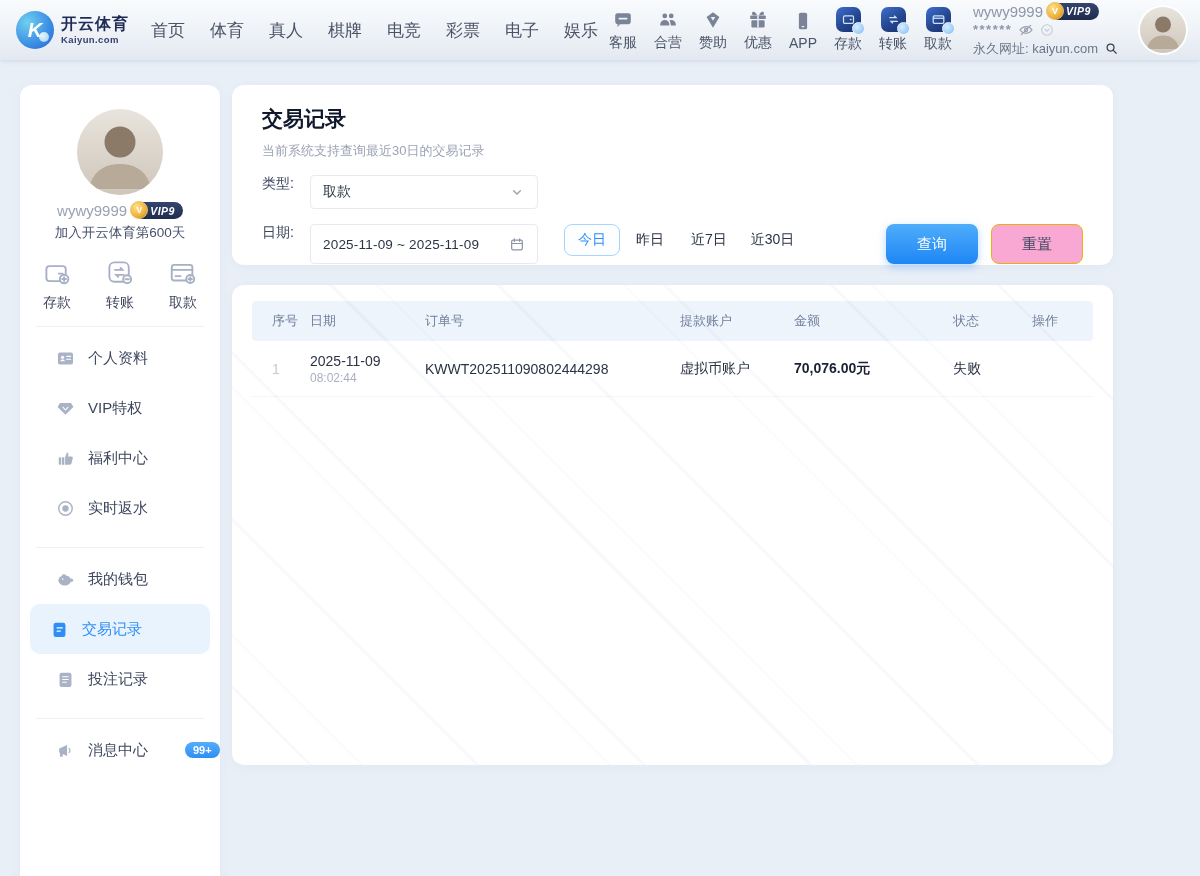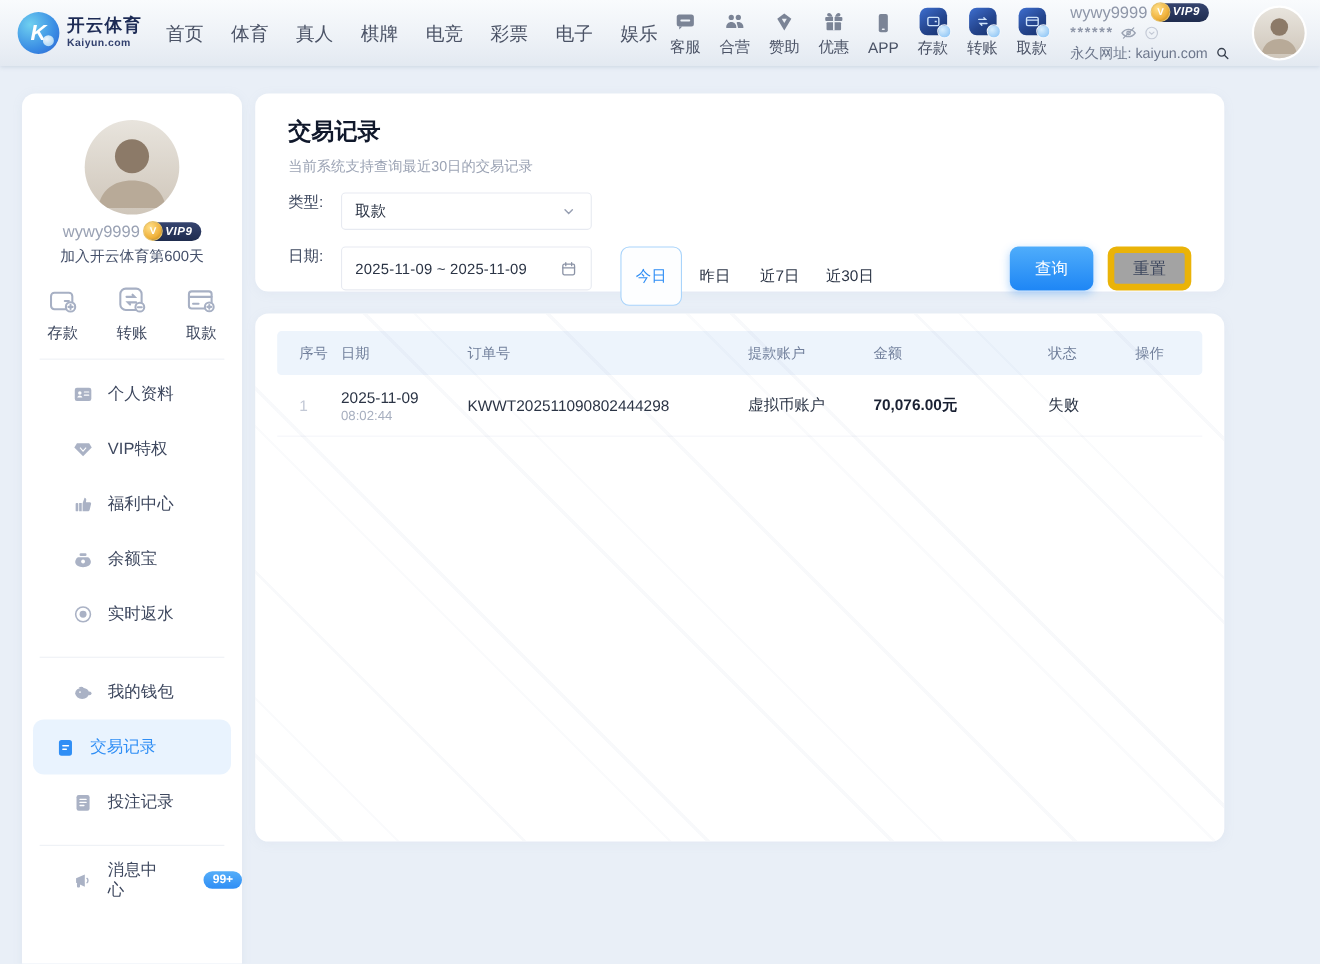--- a/index.html
+++ b/index.html
@@ -62,21 +62,21 @@
   .sb-avatar{ width:86px; height:86px; margin:24px auto 0; }
   .sb-name{ display:flex; align-items:center; justify-content:center; gap:6px; margin-top:7px;}
   .sb-name .nm{ font-size:15px; color:#99a1b3;}
   .sb-joined{ margin-top:5px; text-align:center; font-size:13.5px; color:#45506a;}
   .sb-quick{ display:flex; justify-content:space-between; padding:0 22px; margin-top:16px;}
   .sbq{ display:flex; flex-direction:column; align-items:center; gap:6px; cursor:pointer;}
   .sbq .glyph{ width:30px; height:30px; color:#a7b0c4;}
   .sbq .lbl{ font-size:14px; color:#3d475e;}
   .sb-div{ height:1px; background:#eef1f6; margin:14px 16px 6px;}
   .menu{ display:flex; flex-direction:column;}
-  .mi{ display:flex; align-items:center; gap:13px; height:50px; padding-left:46px;
+  .mi{ display:flex; align-items:center; gap:13px; height:50px; padding-left:36px;
     font-size:15px; color:#3d475e; cursor:pointer; position:relative;}
   .mi .glyph{ width:19px; height:19px; color:#aab2c5; flex:none; display:flex;}
   .mi.active{ margin:0 10px; padding-left:20px; border-radius:10px; background:#e9f3fe; color:#2f8ef5;}
   .mi.active .glyph{ color:#2f8ef5;}
   .count-badge{ margin-left:24px; background:linear-gradient(180deg,#55aef9,#2f8ef5); color:#fff;
     font-size:11px; font-weight:700; padding:2px 8px; border-radius:9px; line-height:12px;}
 
   
   .card{ position:absolute; background:#fff; border-radius:12px; box-shadow:0 2px 10px rgba(150,165,190,.08);}
   .filter-card{ left:232px; top:85px; width:881px; height:180px; padding:20px 30px 0;}
@@ -84,28 +84,28 @@
   .page-sub{ margin-top:9px; font-size:13px; color:#9ba3b4;}
   .frow{ display:flex; align-items:flex-start; margin-top:15px;}
   .flabel{ width:48px; font-size:14px; color:#3d475e; flex:none;}
   .select{ width:228px; height:34px; border:1px solid #e7eaf1; border-radius:4px;
     display:flex; align-items:center; justify-content:space-between; padding:0 12px; cursor:pointer;}
   .select .val{ font-size:14px; color:#2b3445;}
   .dateinput{ width:228px; height:40px; border:1px solid #e7eaf1; border-radius:4px;
     display:flex; align-items:center; justify-content:space-between; padding:0 12px; cursor:pointer;}
   .dateinput .val{ font-size:13.5px; color:#2b3445; letter-spacing:.2px;}
   .ranges{ display:flex; align-items:center; gap:2px; margin-left:26px;}
-  .rbtn{ height:54px; min-width:56px; padding:0 11px; border:none; background:transparent;
+  .rbtn{ height:32px; min-width:56px; padding:0 11px; border:none; background:transparent;
     font-size:14px; color:#2b3445; font-family:inherit; cursor:pointer; border-radius:8px;}
   .rbtn.active{ border:1px solid #a9d4fb; color:#2f8ef5; background:#fdfeff;}
   .actions{ margin-left:auto; display:flex; gap:13px;}
-  .btn{ width:76px; height:40px; border-radius:8px; font-size:15px; font-family:inherit; cursor:pointer;}
+  .btn{ width:92px; height:40px; border-radius:8px; font-size:15px; font-family:inherit; cursor:pointer;}
   .btn.primary{ border:none; color:#fff; background:linear-gradient(180deg,#4fadfb,#1e86f5);
     box-shadow:0 3px 8px rgba(47,142,245,.35);}
-  .btn.ghost{ background:#a3a3a3; border:6px solid #eab308; color:#3d475e;}
+  .btn.ghost{ background:#f9a8d4; border:1px solid #eab308; color:#3d475e;}
 
   .table-card{ left:232px; top:285px; width:881px; height:480px; padding:16px 20px; overflow:hidden;}
   .wm{ position:absolute; inset:0; pointer-events:none; border-radius:12px;
     background:
       repeating-linear-gradient(45deg, transparent 0 54px, rgba(130,150,185,.055) 54px 57px, transparent 57px 118px),
       repeating-linear-gradient(45deg, transparent 0 91px, rgba(130,150,185,.04) 91px 93px, transparent 93px 175px);}
   .trow{ display:grid; grid-template-columns:58px 115px 255px 114px 159px 79px 1fr; align-items:center;}
   .thead{ height:40px; background:#edf4fc; border-radius:4px; font-size:13px; color:#72809c;}
   .c1{ padding-left:20px;}
   .tbody-row{ min-height:56px; font-size:14px; color:#2b3445; border-bottom:1px solid #f4f6fa;}
@@ -344,30 +344,20 @@
         <svg viewBox="0 0 24 24" width="19" height="19" fill="currentColor">
             <path d="M7.5 10.5h3V20h-3z"></path>
             <path d="M11.5 20V10.8l2.2-6.3c1.3.2 2 1 2 2.2l-.4 2.8h4.2c1.2 0 2 1 1.7 2.1l-1.5 6.2c-.3 1.3-1.2 2.2-2.6 2.2z"></path>
             <rect x="3.5" y="10.5" width="3" height="9.5" rx="1"></rect>
           </svg>
       </span>
       <span>福利中心</span>
     </div>
     <div class="mi">
       <span class="glyph">
-        <svg viewBox="0 0 24 24" width="19" height="19" fill="currentColor">
-            <path d="M6 9.5h12c1.8 1.4 3 3.4 3 5.5 0 3.3-4 6-9 6s-9-2.7-9-6c0-2.1 1.2-4.1 3-5.5z"></path>
-            <rect x="8" y="5" width="8" height="3.2" rx="1.4"></rect>
-            <circle cx="12" cy="14.5" r="2.2" fill="#fff"></circle>
-          </svg>
-      </span>
-      <span>余额宝</span>
-    </div>
-    <div class="mi">
-      <span class="glyph">
         <svg viewBox="0 0 24 24" width="19" height="19" fill="none" stroke="currentColor" stroke-width="1.8">
             <circle cx="12" cy="12" r="8.5"></circle>
             <circle cx="12" cy="12" r="4" fill="currentColor" stroke="none"></circle>
           </svg>
       </span>
       <span>实时返水</span>
     </div>
   </div>
 
   <div class="sb-div"></div>

